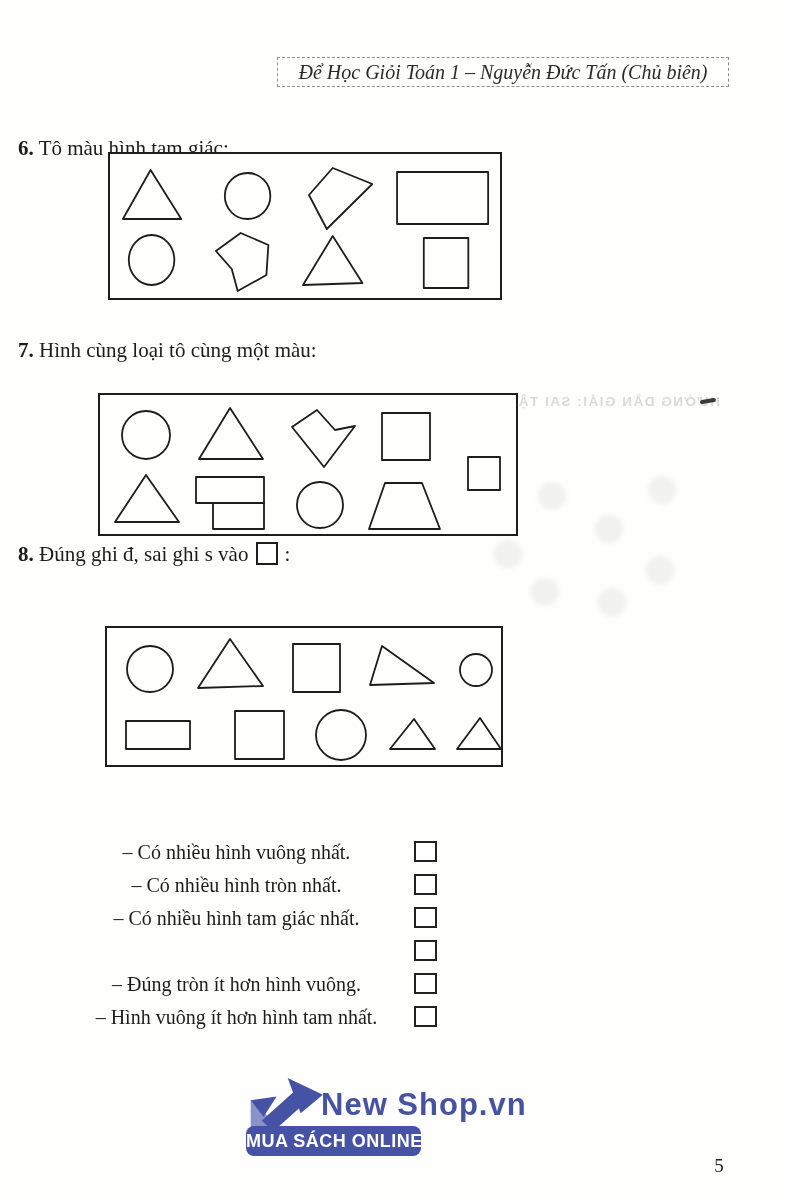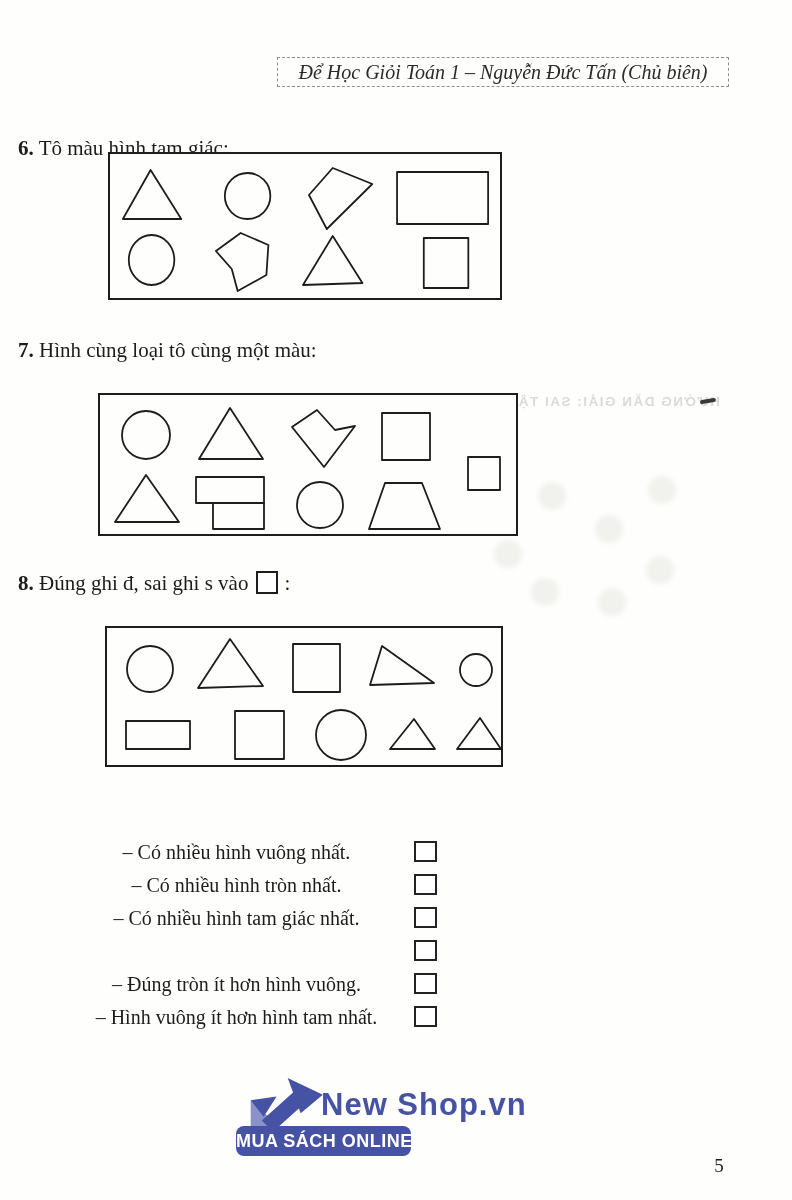--- a/index.html
+++ b/index.html
@@ -39,21 +39,21 @@
     position:absolute;left:379px;top:1px;width:19px;height:17px;
     border:2px solid #222;background:#fff;
   }
   
   .brand-text{
     position:absolute;left:321px;top:1085px;height:40px;line-height:40px;
     font-family:"Liberation Sans", sans-serif;font-weight:bold;
     font-size:31px;letter-spacing:1px;color:#4652a3;white-space:nowrap;
   }
   .tagline-button{
-    position:absolute;left:236px;top:1126px;width:175px;height:30px;
+    position:absolute;left:246px;top:1126px;width:175px;height:30px;
     background:#4652a3;border-radius:8px;box-sizing:border-box;
     font-family:"Liberation Sans", sans-serif;font-weight:bold;font-size:18px;
     color:#ffffff;letter-spacing:0.5px;text-align:center;line-height:30px;
     white-space:nowrap;
   }
   .arrow-icon{position:absolute;left:243px;top:1078px;width:82px;height:74px;}
   .page-number{
     position:absolute;left:703px;top:1155px;width:32px;text-align:center;
     font-size:19px;color:#222;
   }
@@ -121,21 +121,21 @@
         <rect x="282" y="18" width="48" height="47" fill="none" stroke="#1d1d1d" stroke-width="1.8" stroke-linejoin="round"></rect>
         <rect x="368" y="62" width="32" height="33" fill="none" stroke="#1d1d1d" stroke-width="1.8" stroke-linejoin="round"></rect>
         <polygon points="46,80 15,127 79,127" fill="none" stroke="#1d1d1d" stroke-width="1.8" stroke-linejoin="round"></polygon>
         <rect x="96" y="82" width="68" height="26" fill="none" stroke="#1d1d1d" stroke-width="1.8" stroke-linejoin="round"></rect>
         <rect x="113" y="108" width="51" height="26" fill="none" stroke="#1d1d1d" stroke-width="1.8" stroke-linejoin="round"></rect>
         <circle cx="220" cy="110" r="23" fill="none" stroke="#1d1d1d" stroke-width="1.8" stroke-linejoin="round"></circle>
         <polygon points="285,88 322,88 340,134 269,134" fill="none" stroke="#1d1d1d" stroke-width="1.8" stroke-linejoin="round"></polygon>
       </svg>
     </div>
 
-  <div class="ex-label" style="top:569px;">
+  <div class="ex-label" style="top:540px;">
     <span class="ex-num">8.</span>
     <span>Đúng ghi đ, sai ghi s vào</span><span class="inline-box"></span><span>:</span>
   </div>
   <div class="shape-box" style="left:105px;top:626px;width:398px;height:141px;">
       <svg viewBox="0 0 394 137" width="100%" height="100%" preserveAspectRatio="none">
         <circle cx="43" cy="41" r="23" fill="none" stroke="#1d1d1d" stroke-width="1.8" stroke-linejoin="round"></circle>
         <polygon points="123,11 91,60 156,58" fill="none" stroke="#1d1d1d" stroke-width="1.8" stroke-linejoin="round"></polygon>
         <rect x="186" y="16" width="47" height="48" fill="none" stroke="#1d1d1d" stroke-width="1.8" stroke-linejoin="round"></rect>
         <polygon points="275,18 263,57 327,55" fill="none" stroke="#1d1d1d" stroke-width="1.8" stroke-linejoin="round"></polygon>
         <circle cx="369" cy="42" r="16" fill="none" stroke="#1d1d1d" stroke-width="1.8" stroke-linejoin="round"></circle>

